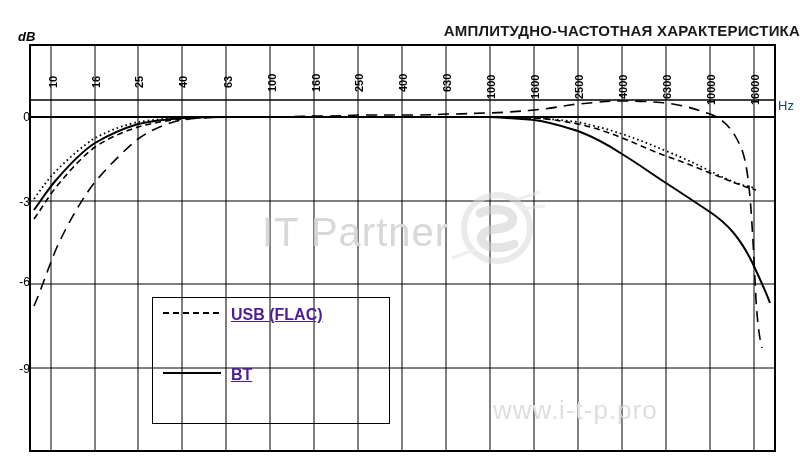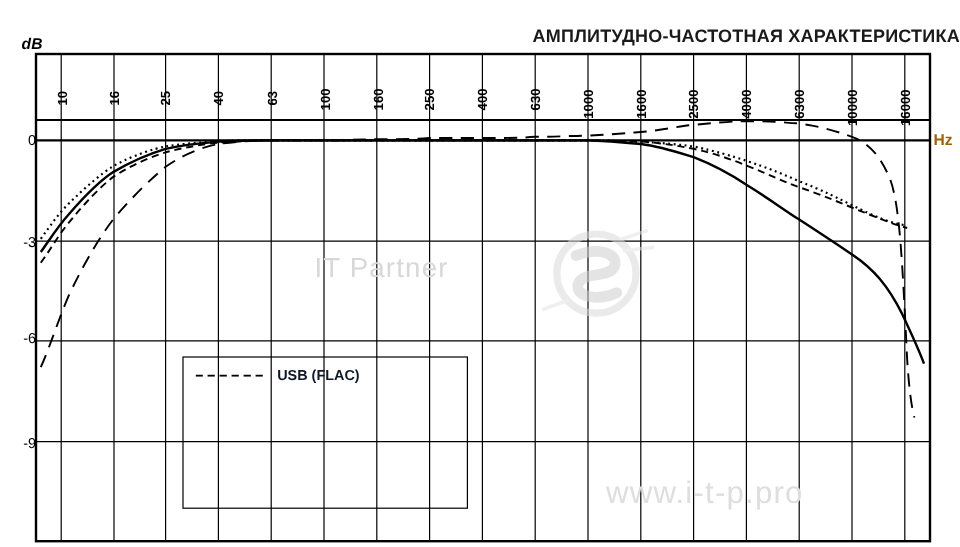--- a/index.html
+++ b/index.html
@@ -37,73 +37,74 @@
     left: 18px;
     top: 29px;
     font-size: 13px;
     font-weight: bold;
     color: #000;
     font-style: italic;
   }
   .axis-label-hz {
     position: absolute;
     left: 778px;
-    top: 109px;
+    top: 98px;
     font-size: 13px;
-    font-weight: bold;
-    color: #a16207;
+    font-weight: normal;
+    color: #0c4a6e;
   }
   .ytick {
     position: absolute;
     font-size: 12px;
     color: #000;
     text-align: right;
     width: 28px;
   }
   .xtick {
     position: absolute;
     font-size: 11px;
     color: #000;
     font-weight: bold;
     transform-origin: left top;
     transform: rotate(-90deg);
     white-space: nowrap;
   }
   .watermark-text {
     position: absolute;
     color: #d8d8d8;
-    font-size: 23px;
+    font-size: 40px;
     letter-spacing: 1px;
     pointer-events: none;
     user-select: none;
   }
   .wm-itpartner { left: 262px; top: 210px; }
-  .wm-url { left: 505px; top: 395px; font-size: 26px; color: #dedede; }
+  .wm-url { left: 493px; top: 395px; font-size: 26px; color: #dedede; }
   .legend {
     position: absolute;
     left: 152px;
     top: 297px;
     width: 236px;
     height: 125px;
     border: 1.5px solid #000;
     background: rgba(255,255,255,0.0);
   }
   .legend-row {
     position: absolute;
     left: 0;
     width: 236px;
     height: 30px;
   }
   .legend-label {
     position: absolute;
     left: 78px;
     top: 4px;
-    font-size: 12px;
-    font-weight: bold;
-    color: #0f172a;
+    font-size: 16px;
+    font-weight: bold;
+    color: #4c1d95;
+    text-decoration: underline;
   }
   .legend-sample {
     position: absolute;
     left: 10px;
     top: 10px;
     width: 58px;
     height: 2px;
   }
   svg { display: block; }
 </style>
@@ -224,15 +225,21 @@
   <div class="watermark-text wm-itpartner">IT Partner</div>
   <div class="watermark-text wm-url">www.i-t-p.pro</div>
 
   <div class="legend">
     <div class="legend-row" style="top:4px;">
       <svg class="legend-sample" width="58" height="2">
         <line x1="0" y1="1" x2="58" y2="1" stroke="#000" stroke-width="2" stroke-dasharray="6,4"></line>
       </svg>
       <span class="legend-label">USB (FLAC)</span>
     </div>
+    <div class="legend-row" style="top:64px;">
+      <svg class="legend-sample" width="58" height="2">
+        <line x1="0" y1="1" x2="58" y2="1" stroke="#000" stroke-width="2"></line>
+      </svg>
+      <span class="legend-label">BT</span>
+    </div>
   </div>
 
 </div>
 
 </body></html>

